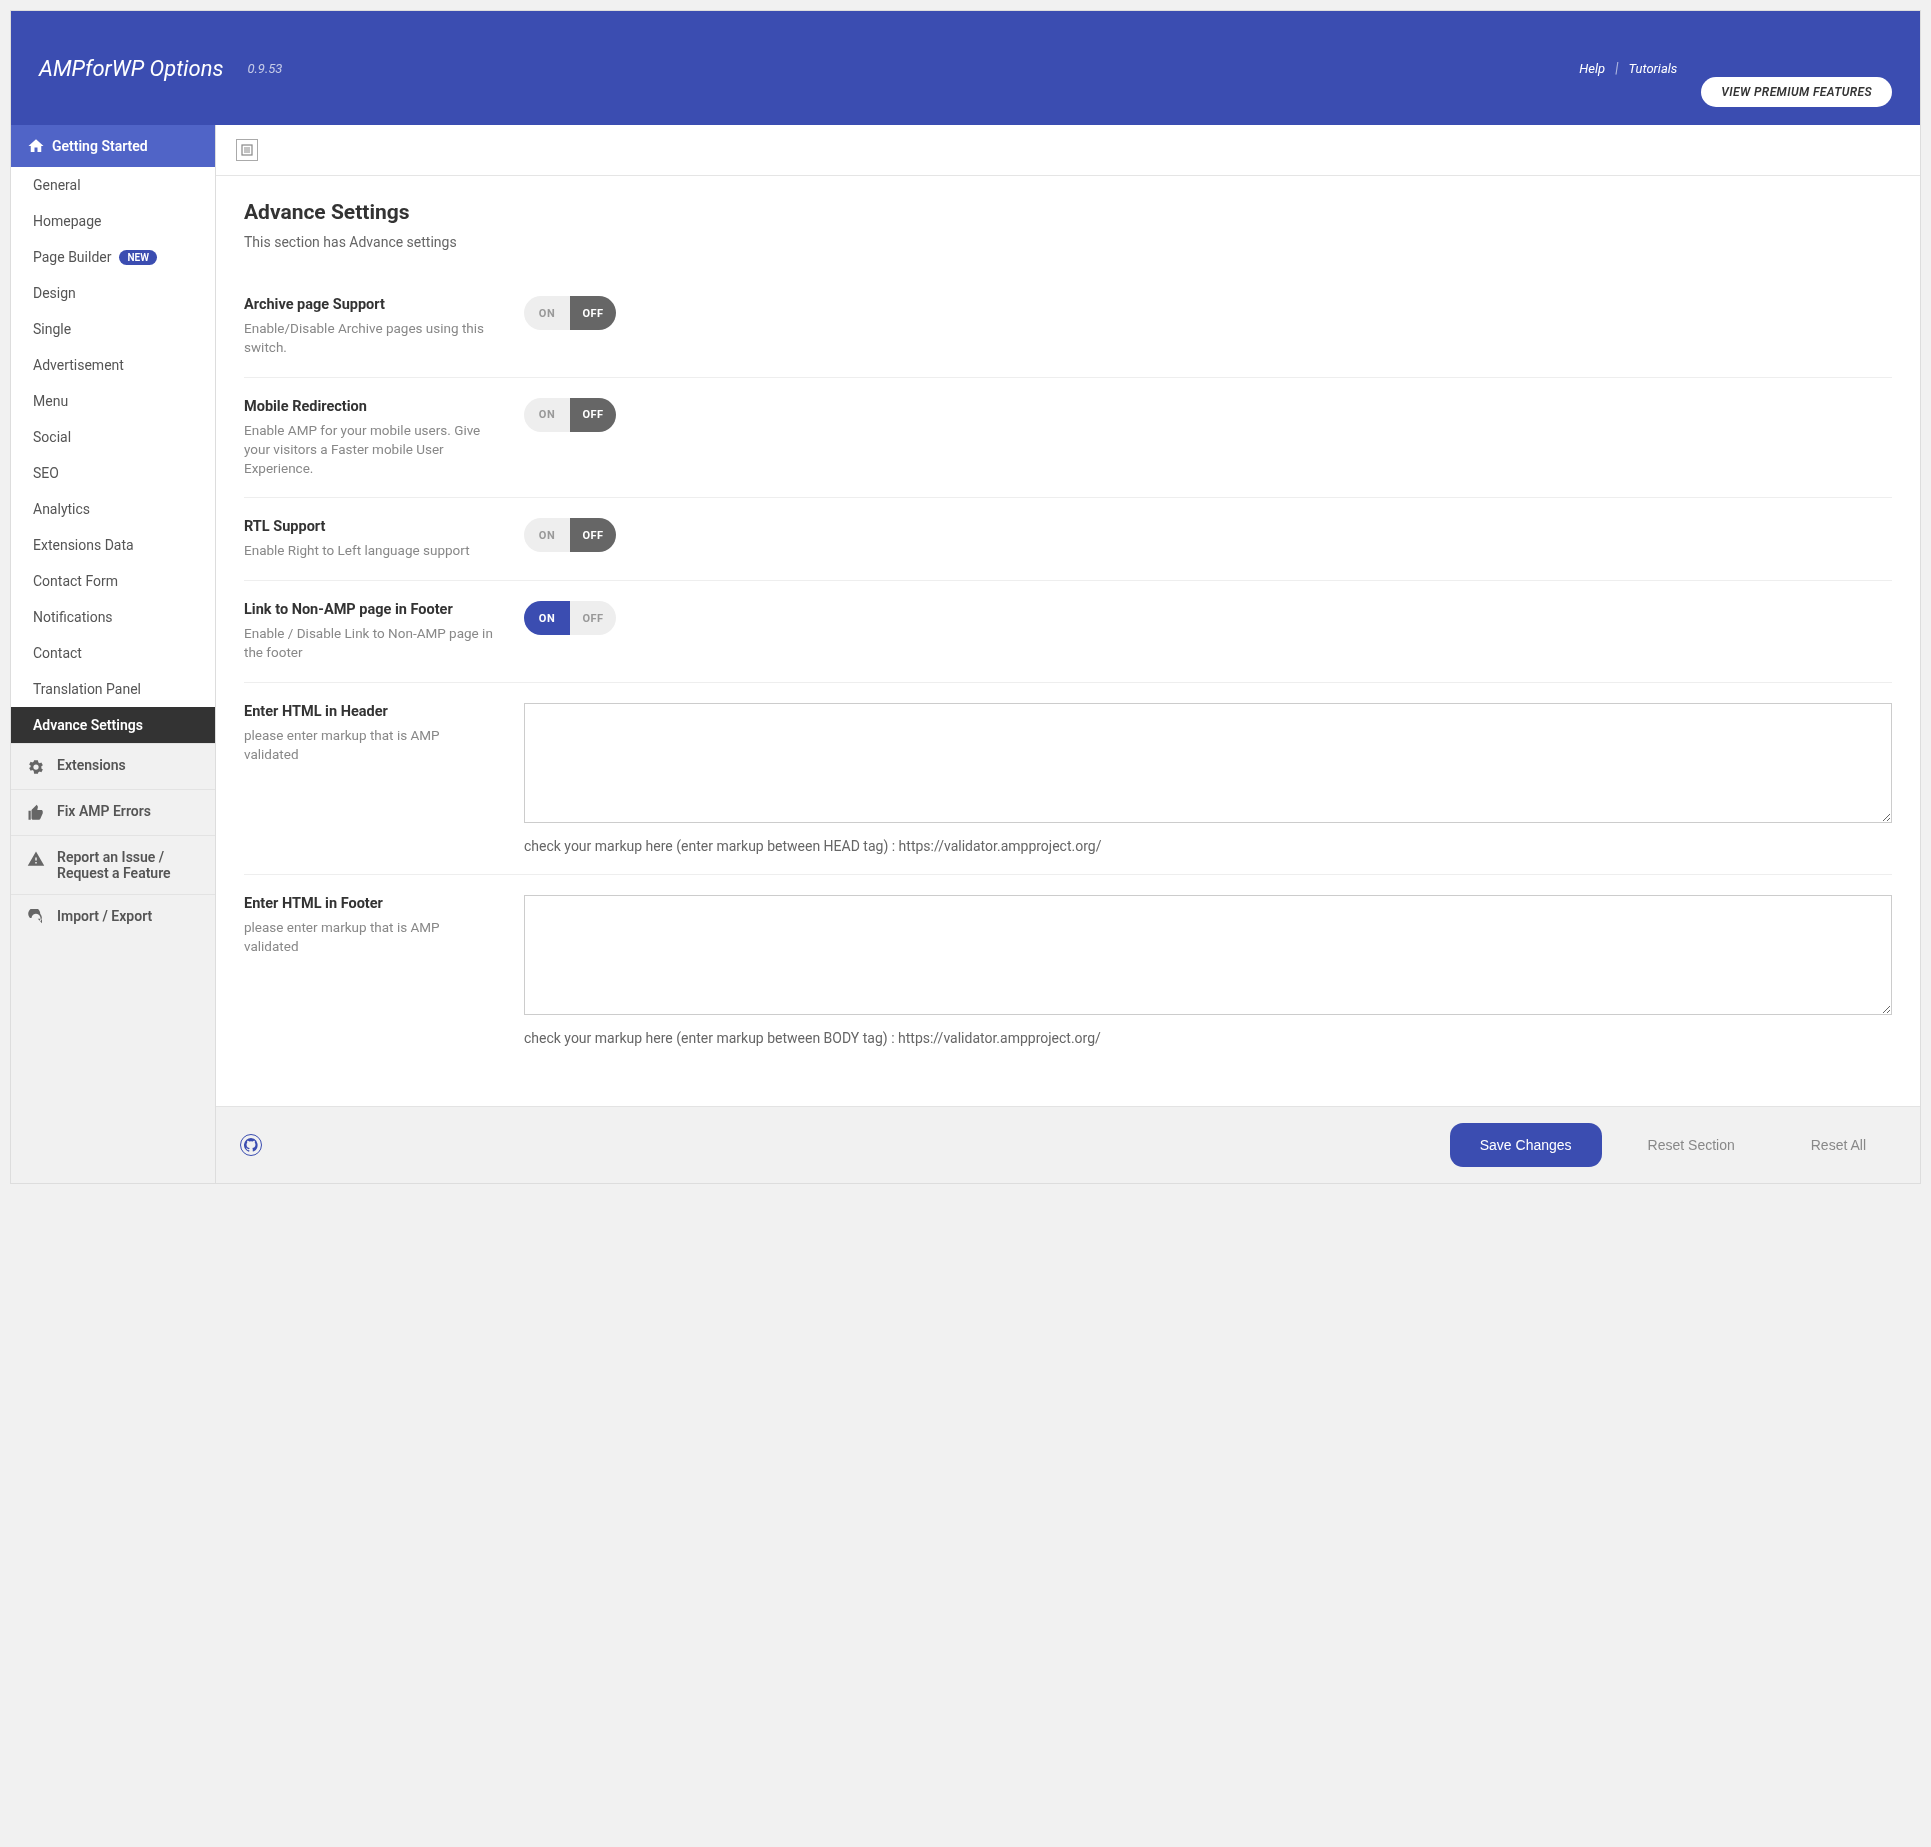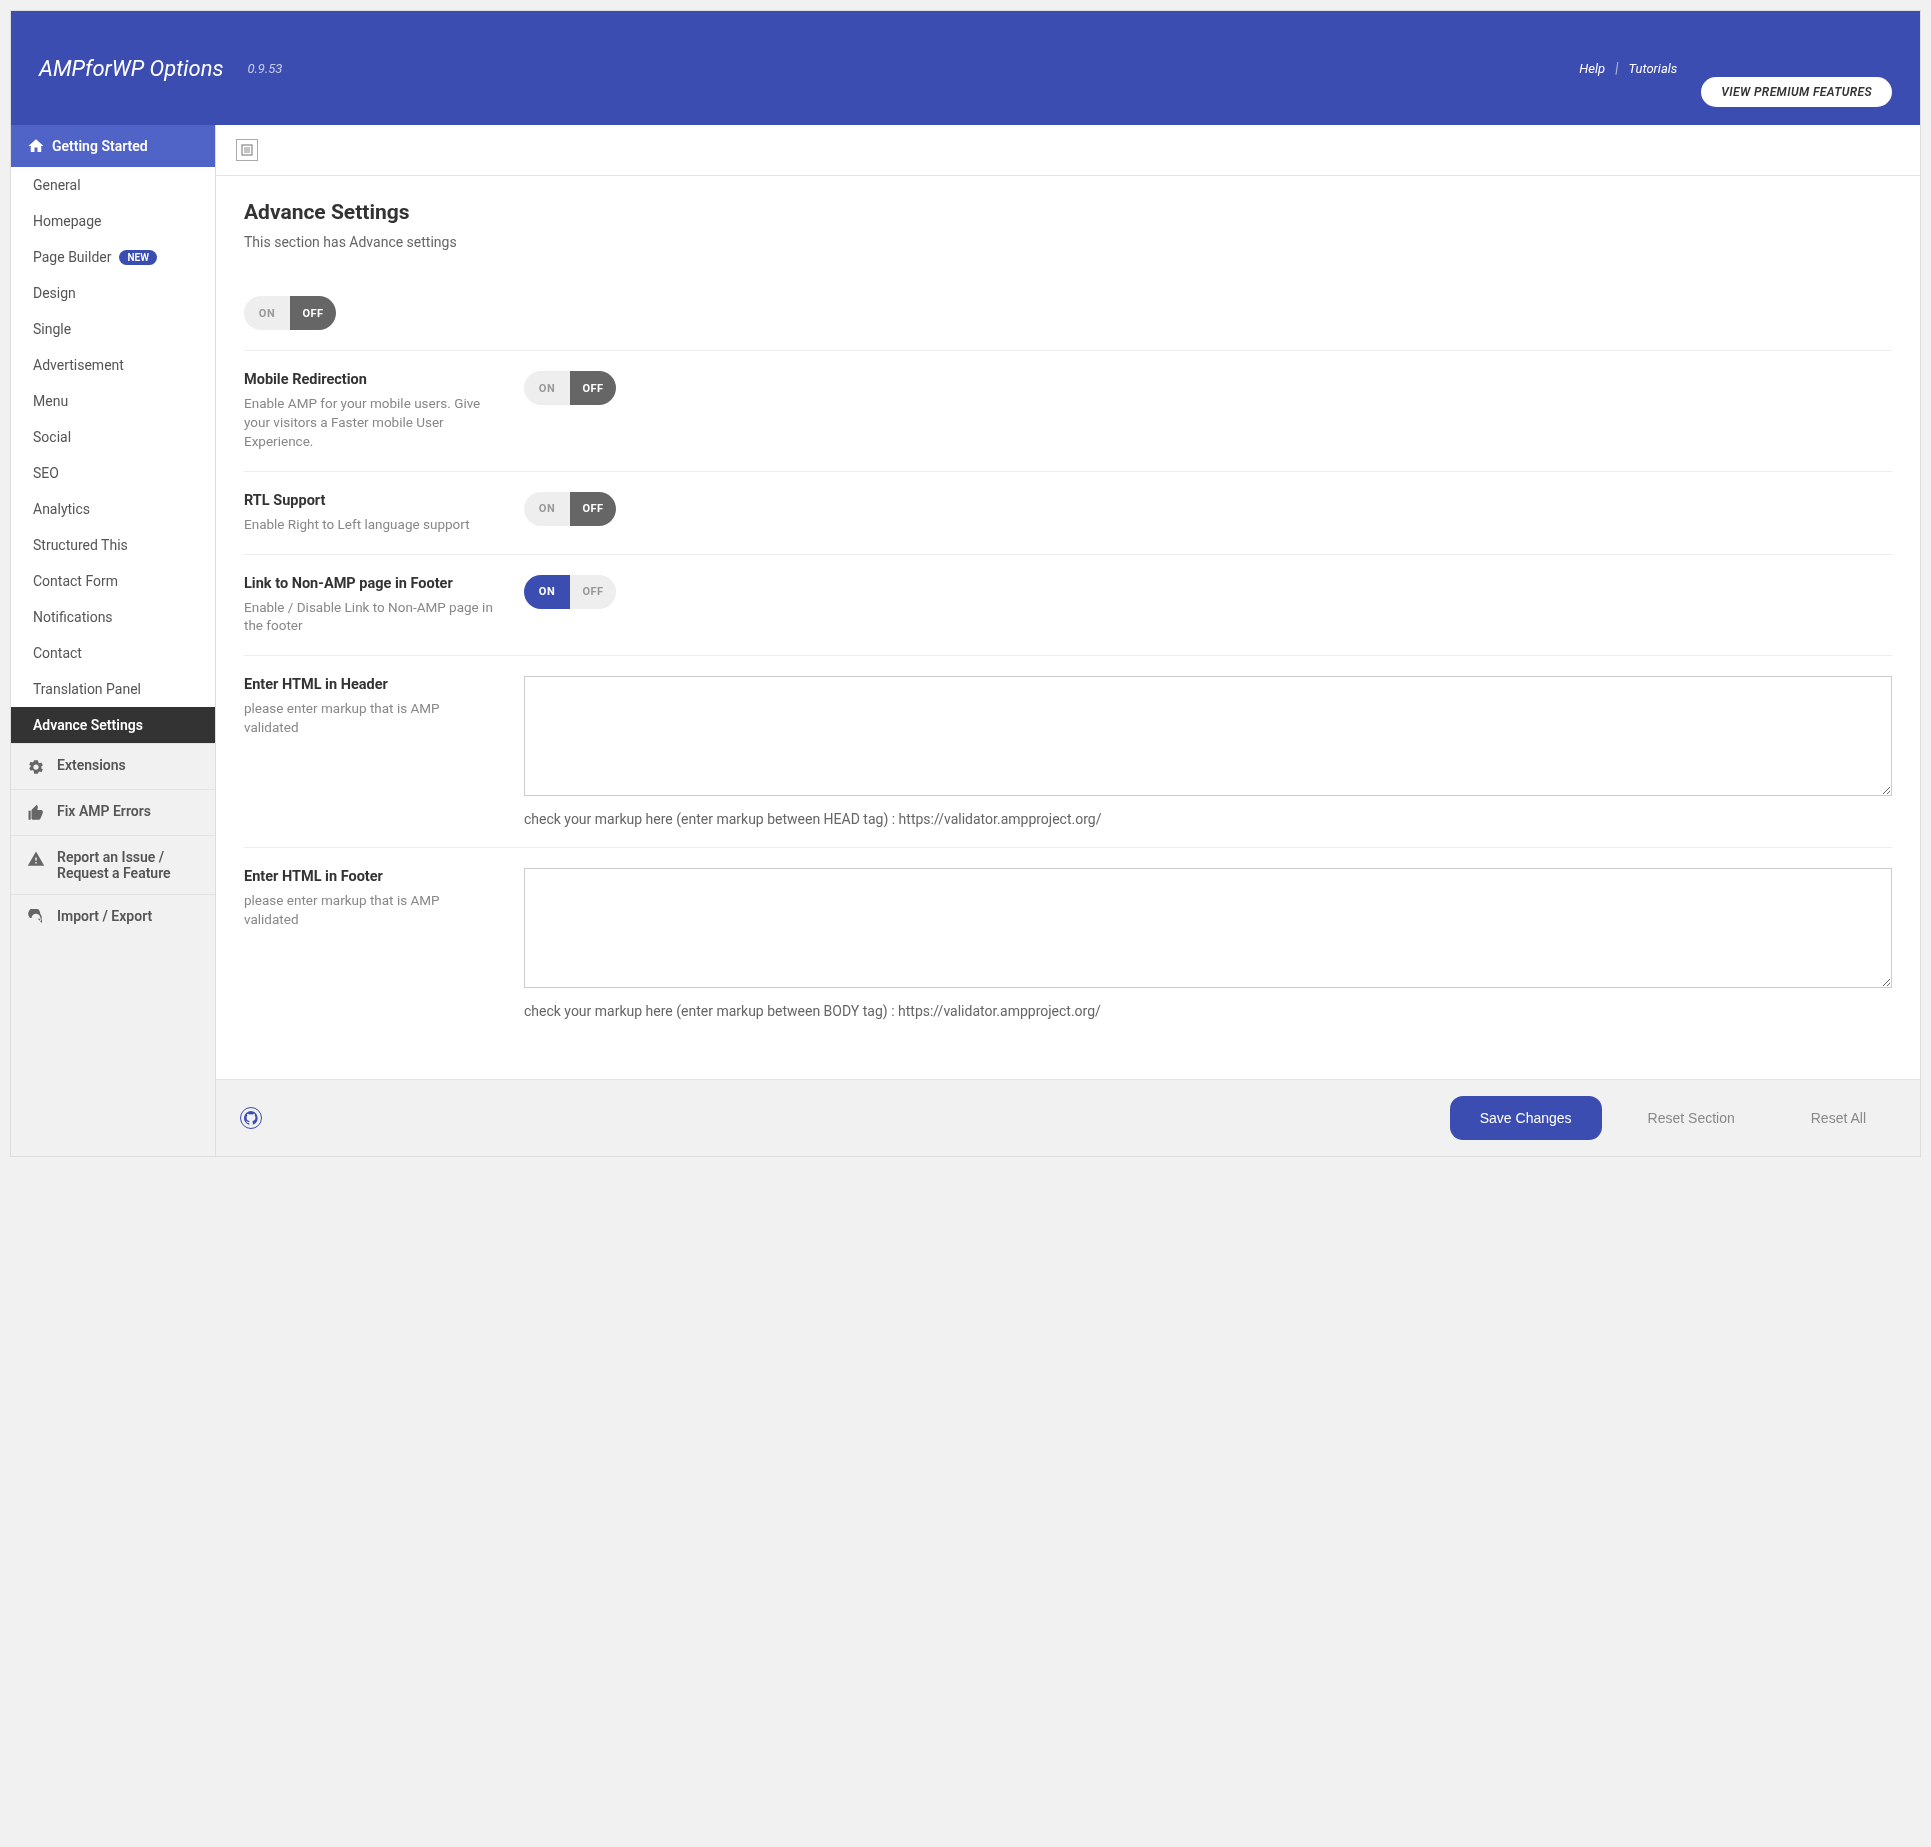--- a/index.html
+++ b/index.html
@@ -283,21 +283,21 @@
           <div class="sb-item">
             <span>Social</span>
           </div>
           <div class="sb-item">
             <span>SEO</span>
           </div>
           <div class="sb-item">
             <span>Analytics</span>
           </div>
           <div class="sb-item">
-            <span>Structured This</span>
+            <span>Extensions Data</span>
           </div>
           <div class="sb-item">
             <span>Contact Form</span>
           </div>
           <div class="sb-item">
             <span>Notifications</span>
           </div>
           <div class="sb-item">
             <span>Contact</span>
           </div>
@@ -345,20 +345,24 @@
               <line x1="3" y1="8" x2="9" y2="8" stroke="#888"></line>
             </svg>
         </span>
       </div>
 
       <div class="content">
         <div class="page-title">Advance Settings</div>
         <div class="page-desc">This section has Advance settings</div>
 
         <div class="field-row">
+          <div class="field-left">
+            <div class="field-label">Archive page Support</div>
+            <div class="field-help">Enable/Disable Archive pages using this switch.</div>
+          </div>
           <div class="field-right">
             <div class="toggle off">
               <span class="on-part">ON</span>
               <span class="off-part">OFF</span>
             </div>
           </div>
         </div>
 
         <div class="field-row">
           <div class="field-left">

